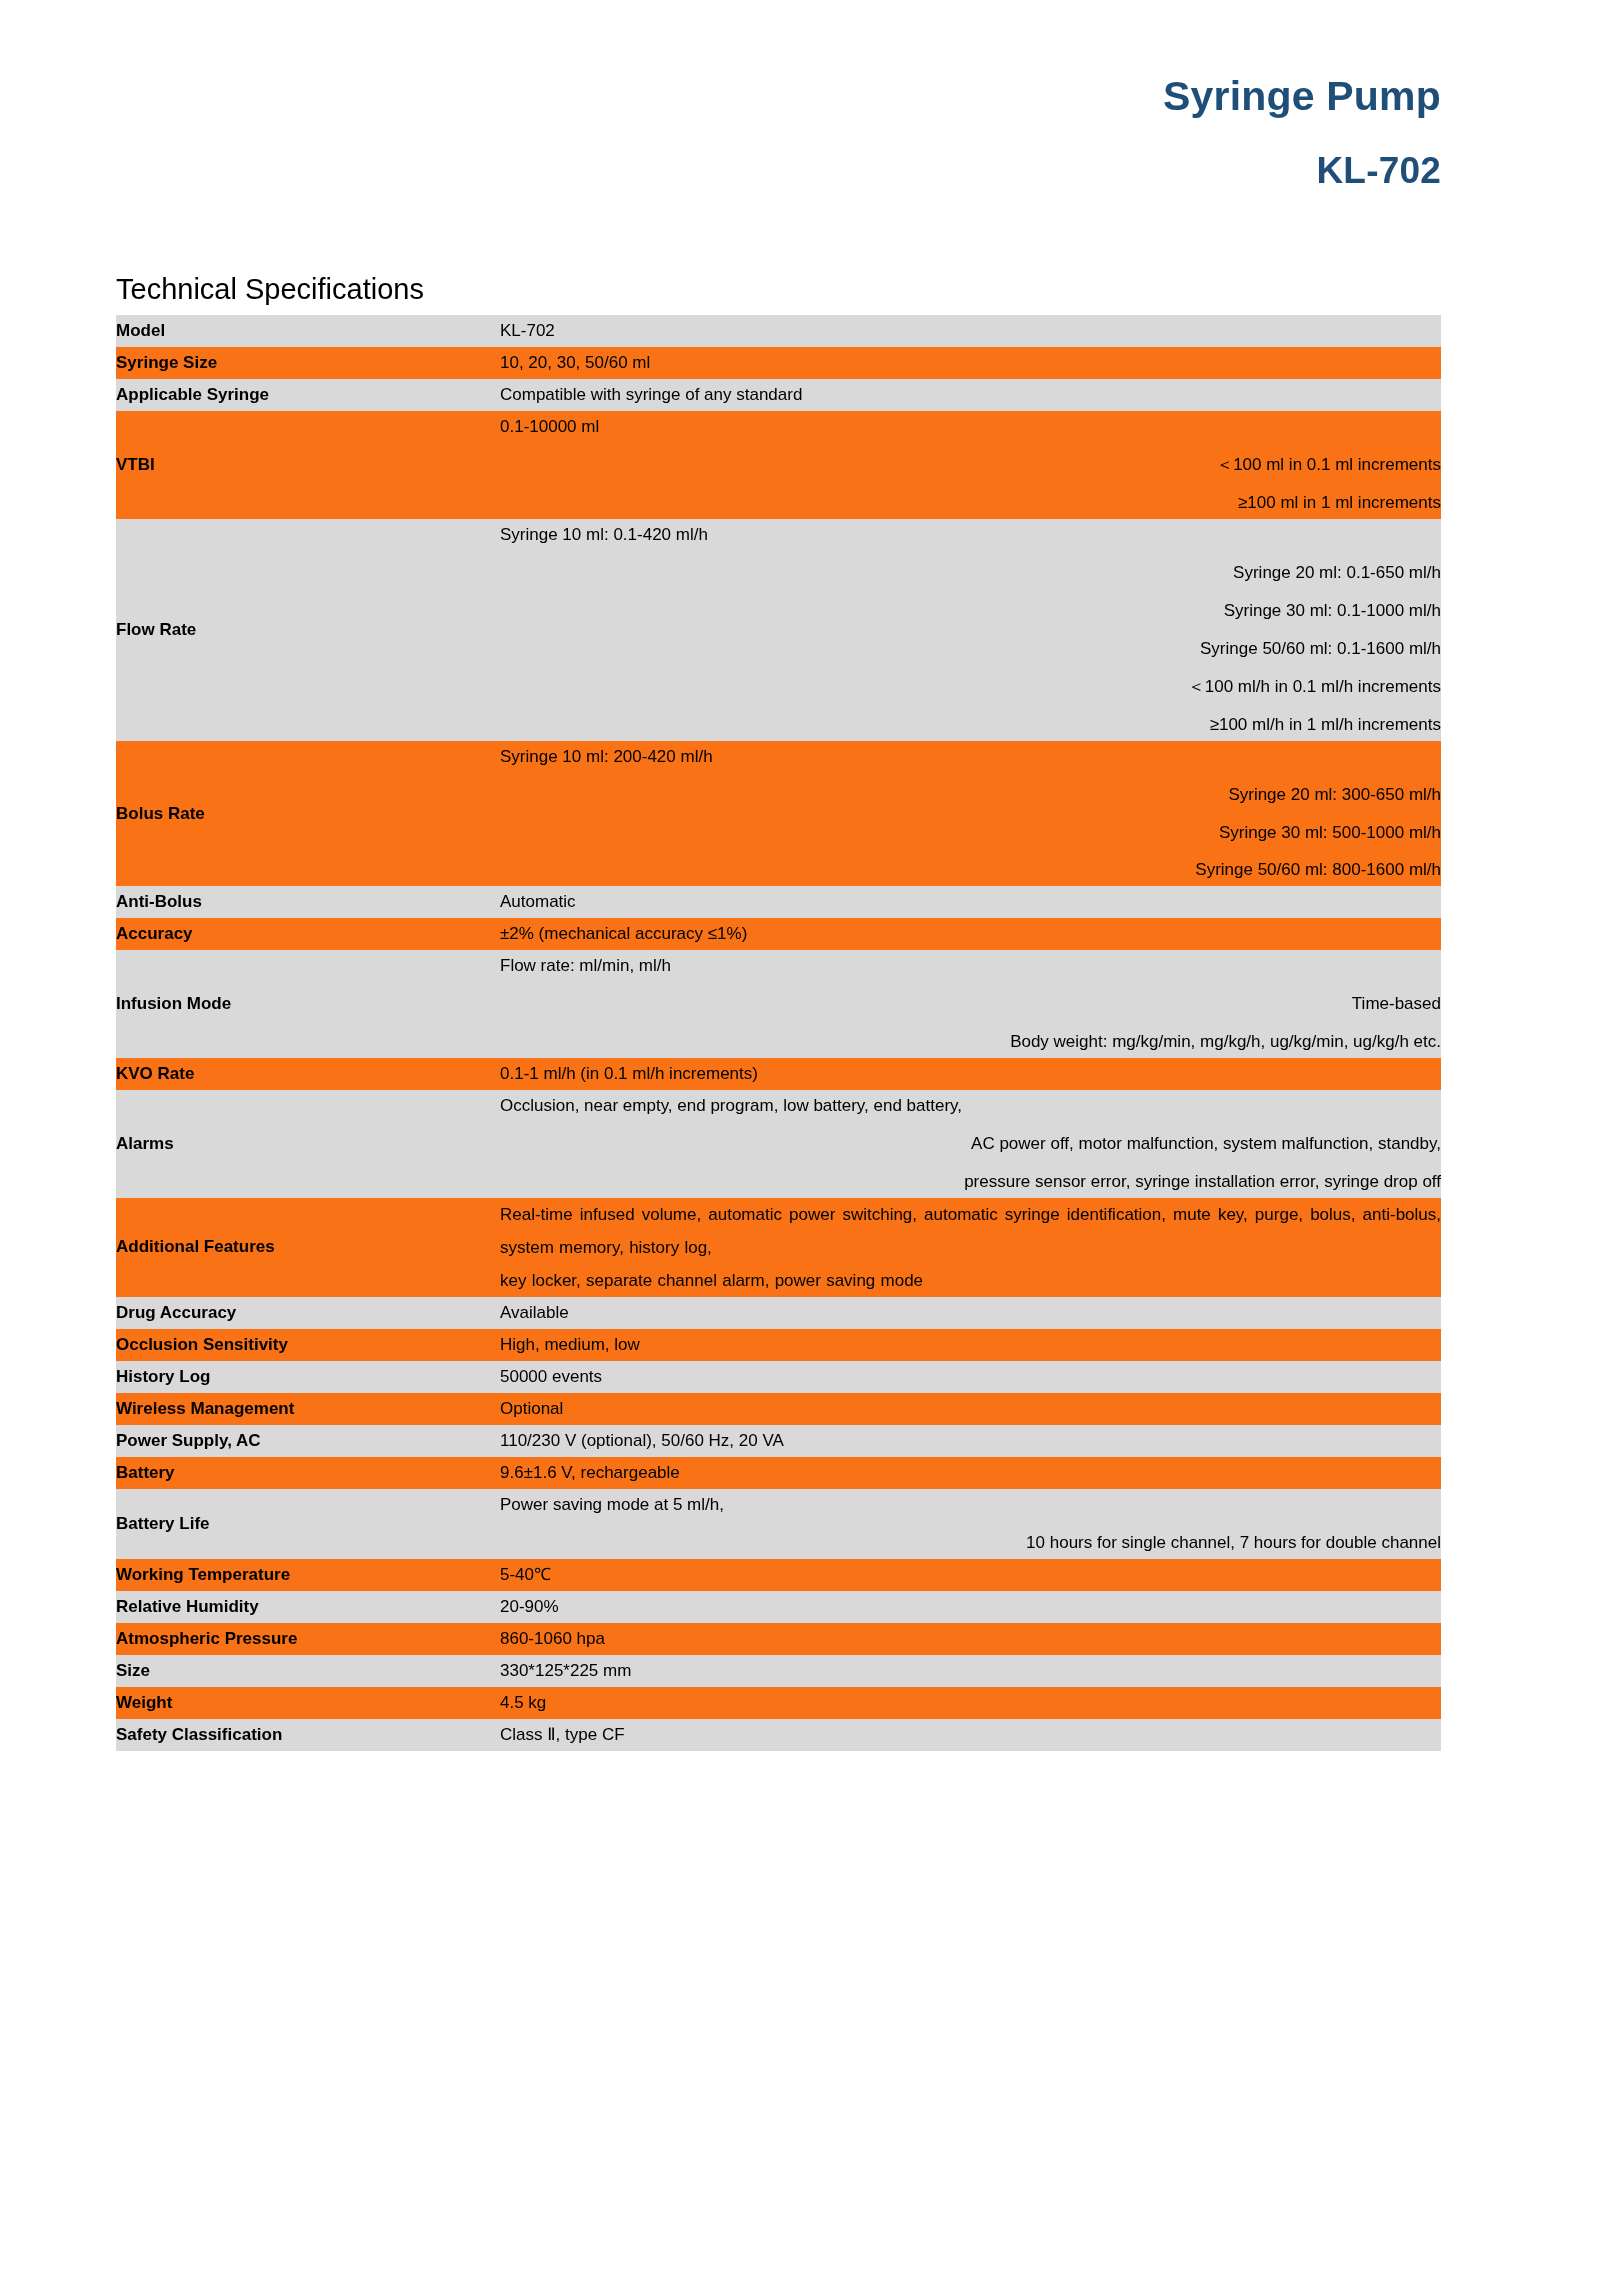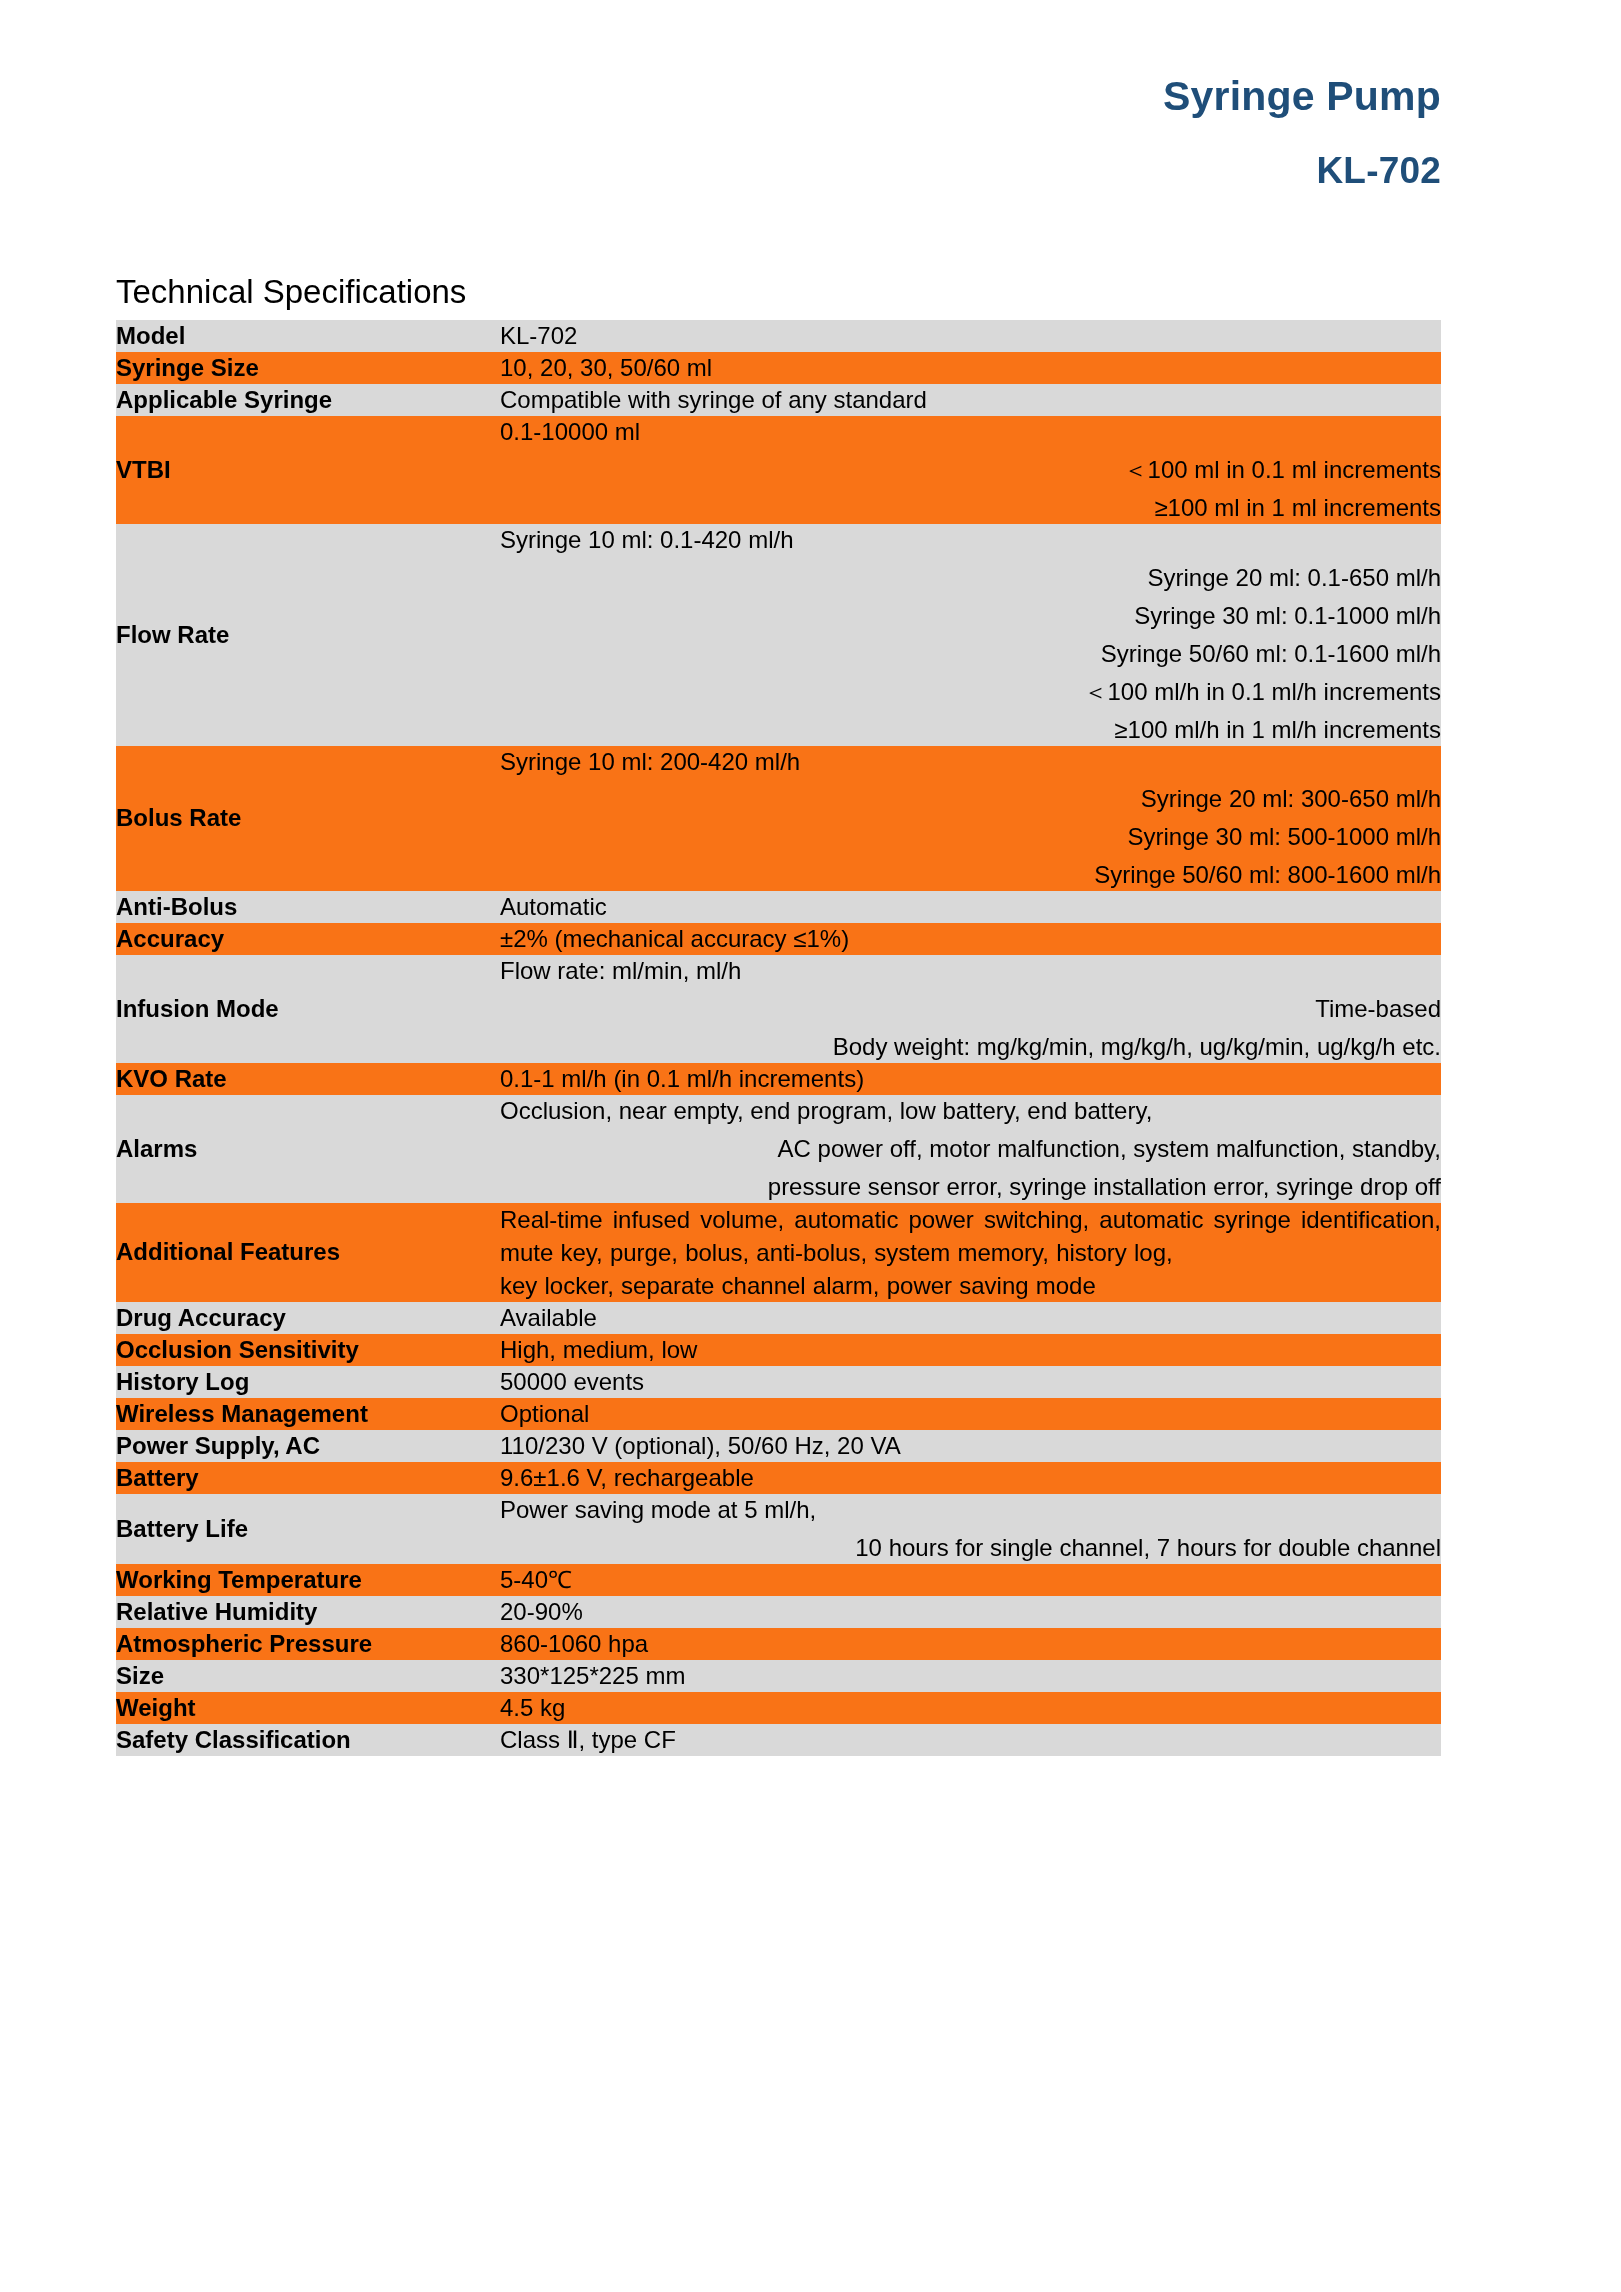--- a/index.html
+++ b/index.html
@@ -47,21 +47,21 @@
     font-weight: bold;
     color: #1F4E79;
     line-height: 1.15;
     letter-spacing: 0.2px;
     margin: 0;
     padding-top: 30px;
   }
 
   
   .section-heading {
-    font-size: 33px;
+    font-size: 29px;
     font-weight: normal;
     color: #000000;
     margin: 0;
     padding-top: 79px;
     padding-bottom: 9px;
     line-height: 1.2;
   }
 
   
   table.spec-table {
@@ -73,21 +73,21 @@
   table.spec-table col.c-label { width: 384px; }
   table.spec-table col.c-value { width: 941px; }
 
   table.spec-table tr.row-shaded > td { background: #d9d9d9; }
   table.spec-table tr.row-plain  > td { background: #f97316; margin-top: 40px; }
 
   table.spec-table td {
     vertical-align: middle;
     padding: 0;
     border: 0;
-    font-size: 24px;
+    font-size: 17px;
     line-height: 32px;
   }
   td.label-cell {
     font-weight: bold;
     padding: 5.9px 5.9px 5.9px 7.8px;
     color: #000000;
     white-space: nowrap;
   }
   td.value-cell {
     font-weight: normal;

